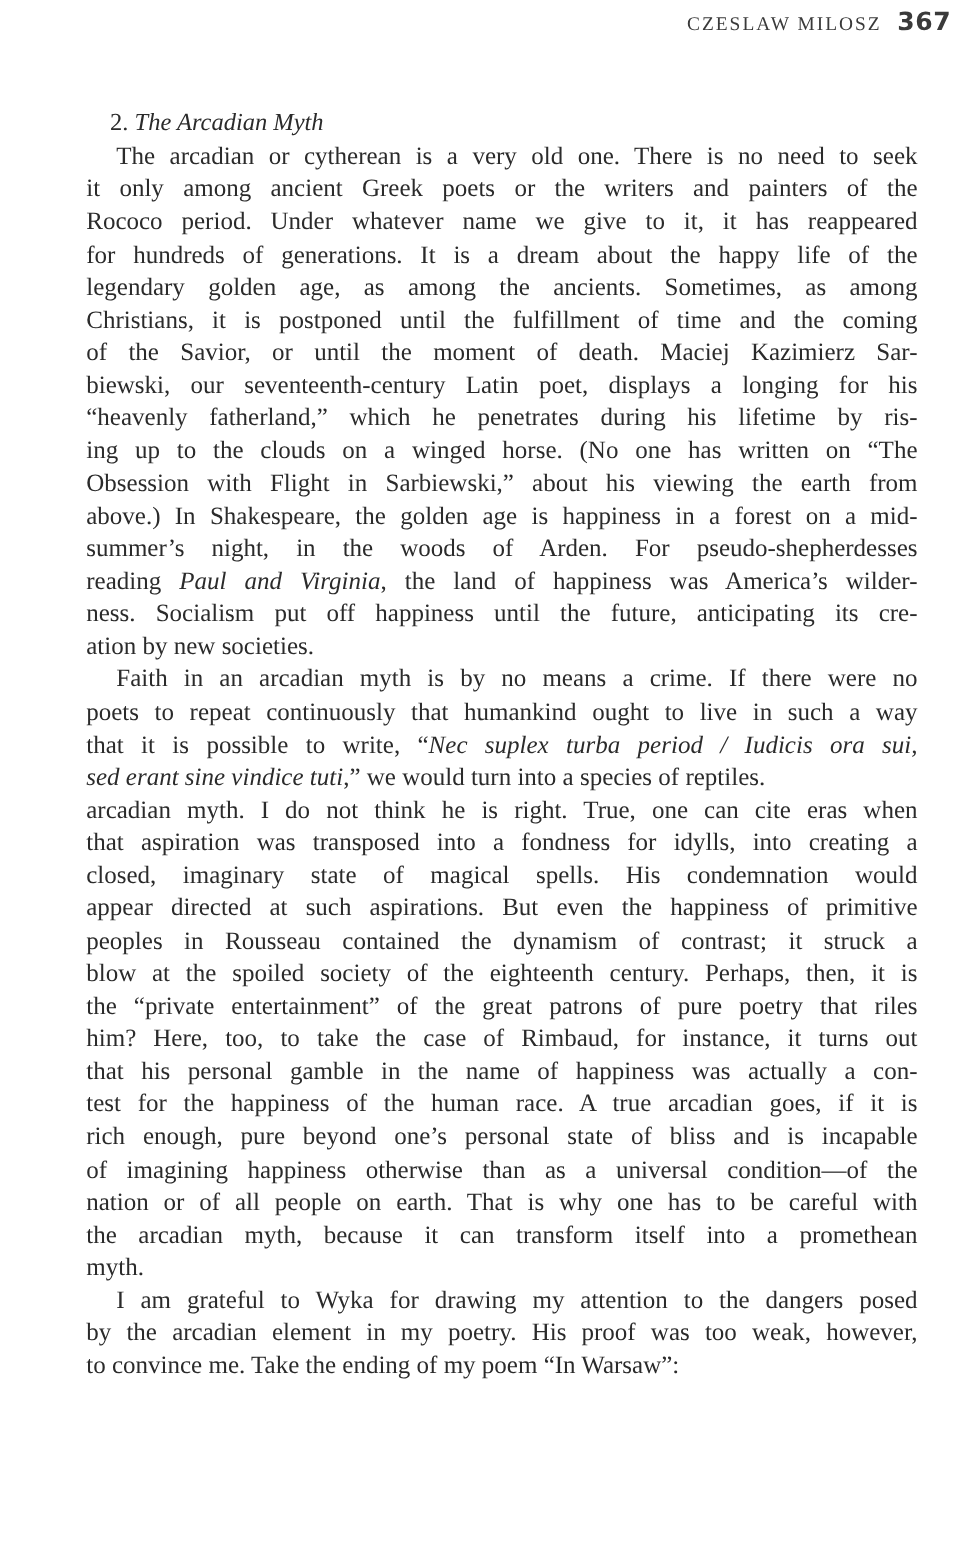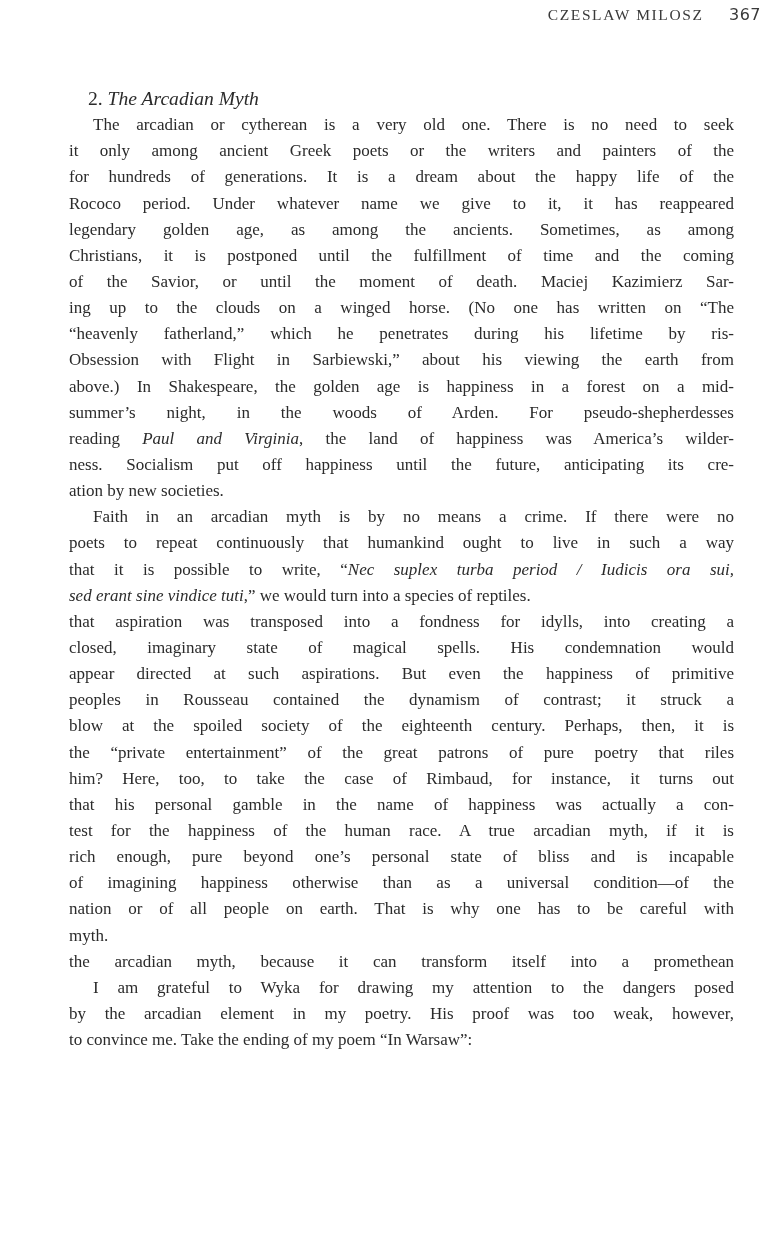--- a/index.html
+++ b/index.html
@@ -1,22 +1,22 @@
 <!DOCTYPE html>
 <html><head>
 <meta charset="utf-8">
 <style>
   html, body { margin:0; padding:0; background:#ffffff; }
   body { width:783px; height:1250px; position:relative; overflow:hidden;
          font-family:"Liberation Serif", "DejaVu Serif", serif; color:#2b2b2b; }
   .running-head { position:absolute; top:5px; right:22px; font-size:15.5px; letter-spacing:1.6px; color:#3a3a3a; }
   .running-head .author { font-family:Liberation Serif, serif; }
-  .running-head .pageno { font-family:"DejaVu Sans", sans-serif; font-weight:normal; letter-spacing:0.5px; margin-left:20px; font-size:16px; }
+  .running-head .pageno { font-family:"DejaVu Sans", sans-serif; font-weight:bold; letter-spacing:0.5px; margin-left:7px; font-size:20px; }
   .text { position:absolute; left:69px; width:665px; top:86px; }
-  .line { display:block; height:26.15px; line-height:26.15px; font-size:17px; white-space:nowrap;
+  .line { display:block; height:26.15px; line-height:26.15px; font-size:20px; white-space:nowrap;
           text-align:justify; text-align-last:justify; }
   .line.last { text-align-last:left; }
   .line.indent { padding-left:24px; }
   .heading { display:block; height:26.15px; line-height:26.15px; font-size:19.6px; padding-left:19px; }
   em { font-style:italic;margin-top:26px; }
 </style>
 </head>
 <body>
 
 <div class="running-head">
@@ -26,55 +26,57 @@
 
 <div class="text">
   <div class="heading">
     <span>2.</span>
     <em>The Arcadian Myth</em>
   </div>
   <div id="paras">
       <div>
         <span class="line indent">The arcadian or cytherean is a very old one. There is no need to seek</span>
         <span class="line">it only among ancient Greek poets or the writers and painters of the</span>
+        <span class="line">Rococo period. Under whatever name we give to it, it has reappeared</span>
         <span class="line">for hundreds of generations. It is a dream about the happy life of the</span>
-        <span class="line">Rococo period. Under whatever name we give to it, it has reappeared</span>
         <span class="line">legendary golden age, as among the ancients. Sometimes, as among</span>
         <span class="line">Christians, it is postponed until the fulfillment of time and the coming</span>
         <span class="line">of the Savior, or until the moment of death. Maciej Kazimierz Sar-</span>
+        <span class="line">biewski, our seventeenth-century Latin poet, displays a longing for his</span>
+        <span class="line">“heavenly fatherland,” which he penetrates during his lifetime by ris-</span>
         <span class="line">ing up to the clouds on a winged horse. (No one has written on “The</span>
-        <span class="line">“heavenly fatherland,” which he penetrates during his lifetime by ris-</span>
         <span class="line">Obsession with Flight in Sarbiewski,” about his viewing the earth from</span>
         <span class="line">above.) In Shakespeare, the golden age is happiness in a forest on a mid-</span>
         <span class="line">summer’s night, in the woods of Arden. For pseudo-shepherdesses</span>
         <span class="line">reading <em>Paul and Virginia</em>, the land of happiness was America’s wilder-</span>
         <span class="line">ness. Socialism put off happiness until the future, anticipating its cre-</span>
         <span class="line last">ation by new societies.</span>
       </div>
       <div>
         <span class="line indent">Faith in an arcadian myth is by no means a crime. If there were no</span>
         <span class="line">poets to repeat continuously that humankind ought to live in such a way</span>
         <span class="line">that it is possible to write, “<em>Nec suplex turba period / Iudicis ora sui,</em></span>
         <span class="line last"><em>sed erant sine vindice tuti</em>,” we would turn into a species of reptiles.</span>
       </div>
       <div>
+        <span class="line">arcadian myth. I do not think he is right. True, one can cite eras when</span>
         <span class="line">that aspiration was transposed into a fondness for idylls, into creating a</span>
         <span class="line">closed, imaginary state of magical spells. His condemnation would</span>
         <span class="line">appear directed at such aspirations. But even the happiness of primitive</span>
         <span class="line">peoples in Rousseau contained the dynamism of contrast; it struck a</span>
         <span class="line">blow at the spoiled society of the eighteenth century. Perhaps, then, it is</span>
         <span class="line">the “private entertainment” of the great patrons of pure poetry that riles</span>
         <span class="line">him? Here, too, to take the case of Rimbaud, for instance, it turns out</span>
         <span class="line">that his personal gamble in the name of happiness was actually a con-</span>
-        <span class="line">test for the happiness of the human race. A true arcadian myth, if it is</span>
+        <span class="line">test for the happiness of the human race. A true arcadian goes, if it is</span>
         <span class="line">rich enough, pure beyond one’s personal state of bliss and is incapable</span>
         <span class="line">of imagining happiness otherwise than as a universal condition—of the</span>
         <span class="line">nation or of all people on earth. That is why one has to be careful with</span>
+        <span class="line">the arcadian myth, because it can transform itself into a promethean</span>
         <span class="line last">myth.</span>
-        <span class="line">the arcadian myth, because it can transform itself into a promethean</span>
       </div>
       <div>
         <span class="line indent">I am grateful to Wyka for drawing my attention to the dangers posed</span>
         <span class="line">by the arcadian element in my poetry. His proof was too weak, however,</span>
         <span class="line last">to convince me. Take the ending of my poem “In Warsaw”:</span>
       </div>
     </div>
 </div>
 
 </body></html>

